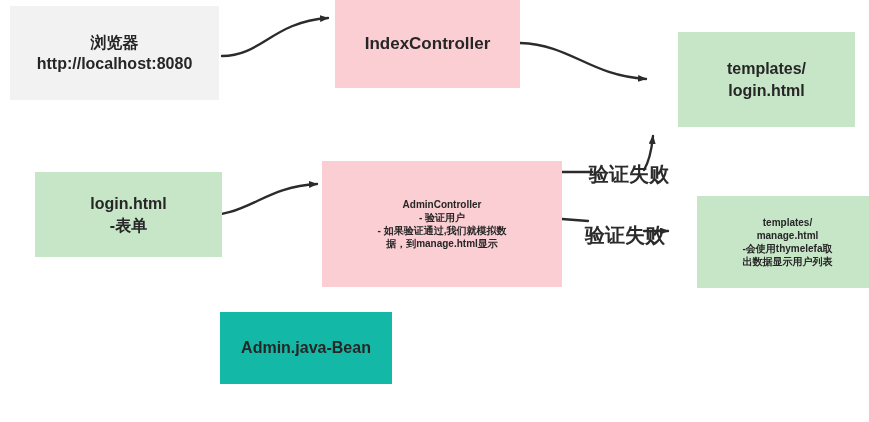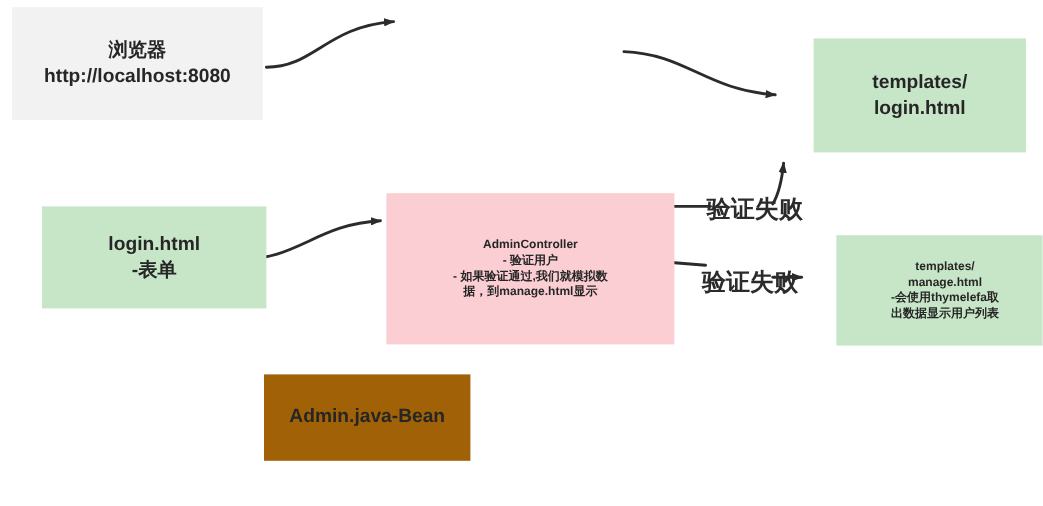--- a/index.html
+++ b/index.html
@@ -35,21 +35,21 @@
     font-size: 16px;
   }
   .node-pink {
     background: #fbced3;
   }
   .node-green {
     background: #c7e6c8;
     margin-left: 25px;
   }
   .node-blue {
-    background: #a16207;
+    background: #14b8a6;
   }
   .fs16 { font-size: 16px; }
   .fs17 { font-size: 17px; }
   .fs15 { font-size: 10px; }
   .edge-layer {
     position: absolute;
     left: 0;
     top: 0;
     width: 869px;
     height: 422px;
@@ -93,20 +93,23 @@
 
     <path d="M562,219 L588,221" fill="none" stroke="#2b2b2b" stroke-width="2.4" stroke-linecap="round"></path>
     <path d="M644,231 L668,231" fill="none" stroke="#2b2b2b" stroke-width="2.4" stroke-linecap="round" marker-end="url(#arrowhead)"></path>
   </svg>
 
   <div class="node node-browser fs16" style="left:10px; top:6px; width:209px; height:94px;">
     <span>浏览器
 http://localhost:8080</span>
   </div>
 
+  <div class="node node-pink fs17" style="left:335px; top:0px; width:185px; height:88px;">
+    <span>IndexController</span>
+  </div>
 
   <div class="node node-green fs16" style="left:653px; top:32px; width:177px; height:95px;">
     <span>templates/
 login.html</span>
   </div>
 
   <div class="node node-green fs16" style="left:10px; top:172px; width:187px; height:85px;">
     <span>login.html
 -表单</span>
   </div>

